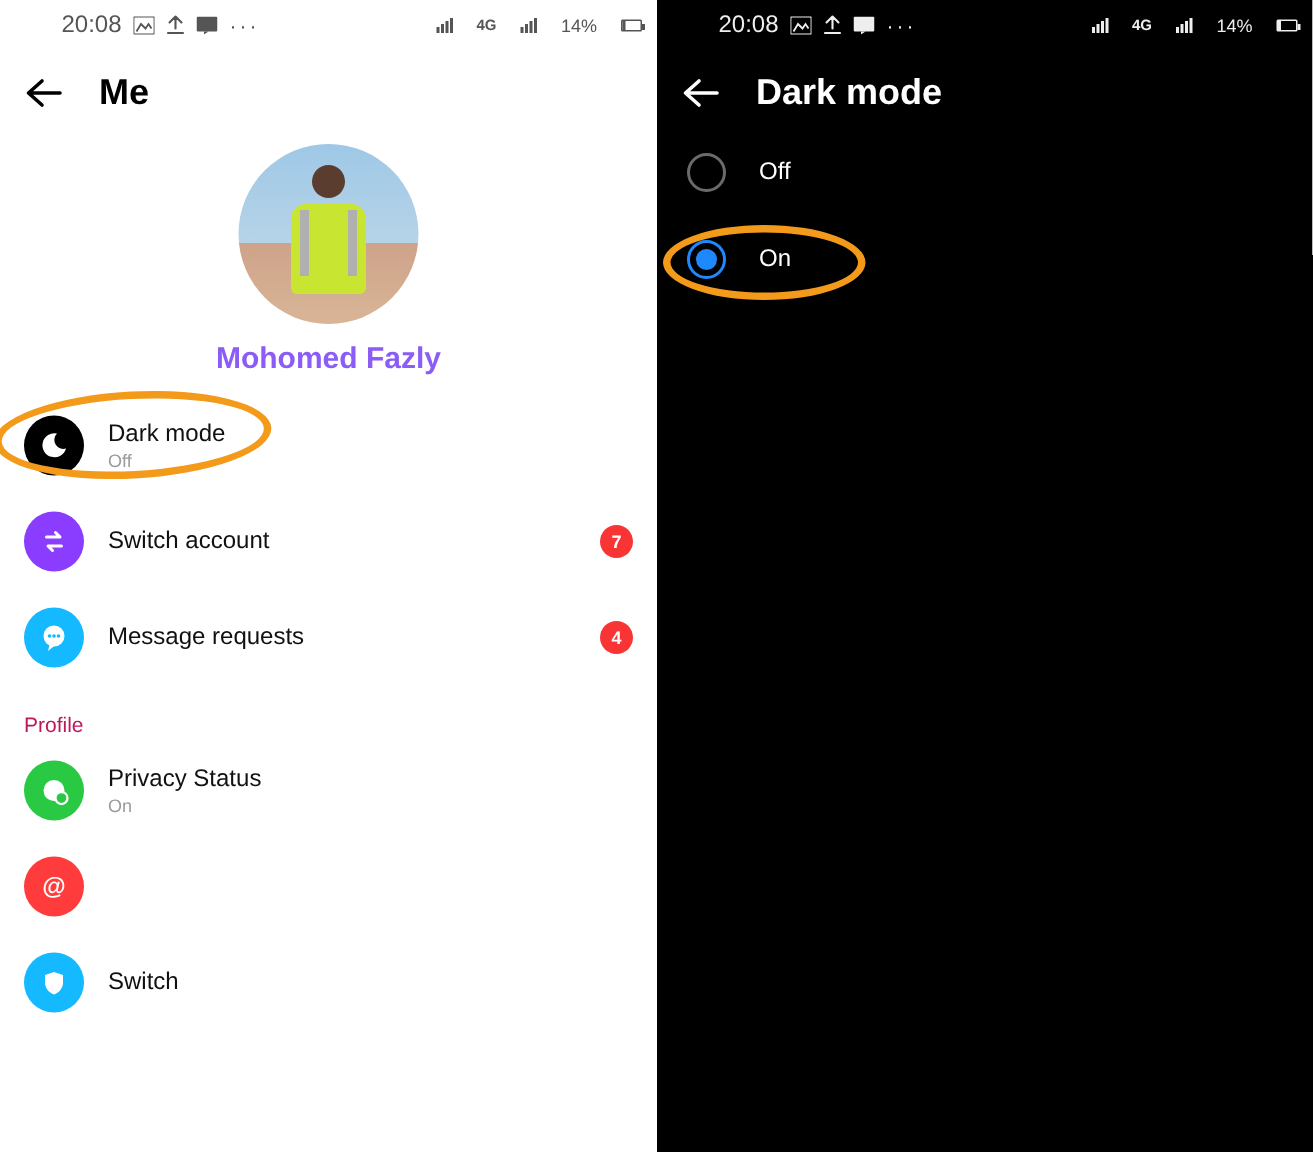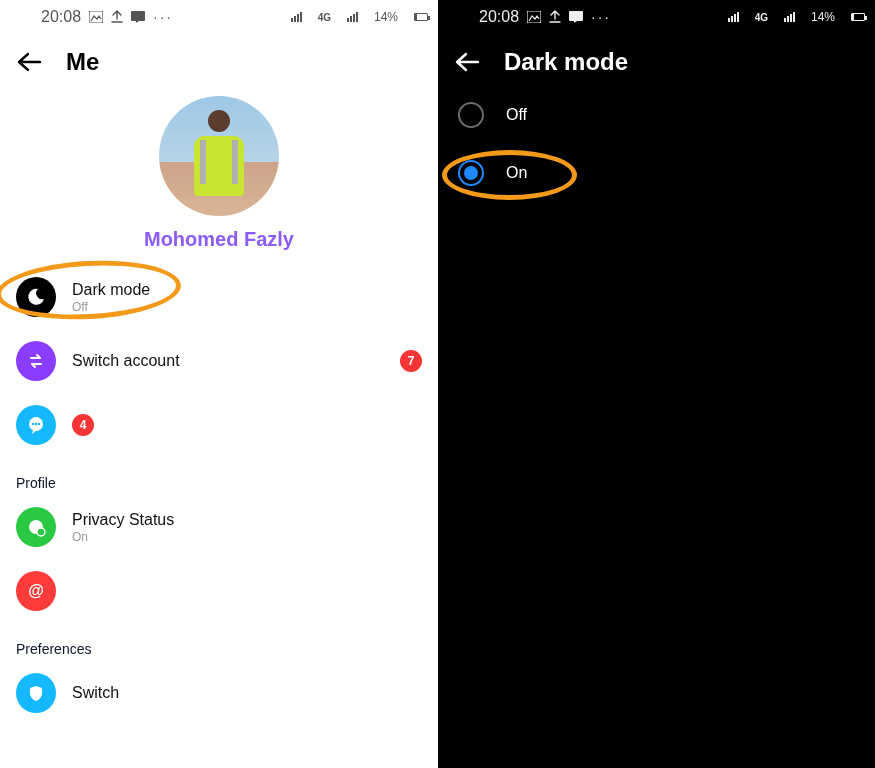--- a/index.html
+++ b/index.html
@@ -41,21 +41,21 @@
   .profile-name { font-size: 20px; font-weight: 700; color:#8b5cf6; }
 
   
   .row { display: flex; align-items: center; padding: 12px 16px; gap: 16px; cursor: pointer; position: relative; }
   .row .circle-icon { width: 40px; height: 40px; border-radius: 50%; display: flex; align-items: center; justify-content: center; flex-shrink: 0; color: #fff; }
   .row .labels { flex: 1; display: flex; flex-direction: column; }
   .row .label { font-size: 16px; font-weight: 500; color: #111; }
   .row .sub { font-size: 12px; color: #9a9a9a; margin-top: 1px; }
   .row .badge { min-width: 22px; height: 22px; border-radius: 11px; background: #f83434; color: #fff; font-size: 12px; font-weight: 700; display: flex; align-items: center; justify-content: center; padding: 0 6px; }
 
-  .section-header { font-size: 14px; color: #0f172a; padding: 18px 8px 4px 16px; }
+  .section-header { font-size: 14px; color: #be185d; padding: 18px 8px 4px 16px; }
 
   
   .ic-dark   { background: #000; }
   .ic-switch { background: #8a3cff; }
   .ic-msg    { background: #14b9ff; }
   .ic-arch   { background: #9d35ff; }
   .ic-active { background: #29c943; }
   .ic-user   { background: #ff3b3b; }
   .ic-priv   { background: #14b9ff; }
 
@@ -166,20 +166,23 @@
   <div class="row">
     <div class="circle-icon ic-msg">
       <svg width="20" height="20" viewBox="0 0 20 20">
           <circle cx="10" cy="9" r="7" fill="#fff"></circle>
           <path d="M7 15 L6 19 L11 15 Z" fill="#fff"></path>
           <circle cx="7" cy="9" r="1.2" fill="#14b9ff"></circle>
           <circle cx="10" cy="9" r="1.2" fill="#14b9ff"></circle>
           <circle cx="13" cy="9" r="1.2" fill="#14b9ff"></circle>
         </svg>
     </div>
+    <div class="labels">
+      <span class="label">Message requests</span>
+    </div>
     <span class="badge">4</span>
   </div>
 
 
   <div class="section-header">Profile</div>
 
   <div class="row">
     <div class="circle-icon ic-active">
       <svg width="20" height="20" viewBox="0 0 20 20">
           <circle cx="10" cy="10" r="7" fill="#fff"></circle>
@@ -193,21 +196,20 @@
   </div>
 
   <div class="row">
     <div class="circle-icon ic-user">
       <svg width="22" height="22" viewBox="0 0 22 22">
           <text x="11" y="16" text-anchor="middle" font-size="16" font-weight="700" fill="#fff">@</text>
         </svg>
     </div>
   </div>
 
-  <div class="section-header">Preferences</div>
 
   <div class="row">
     <div class="circle-icon ic-priv">
       <svg width="20" height="20" viewBox="0 0 20 20">
           <path d="M10 3 L16 5 V10 C16 14 13 17 10 18 C7 17 4 14 4 10 V5 Z" fill="#fff"></path>
         </svg>
     </div>
     <div class="labels">
       <span class="label">Switch</span>
     </div>

